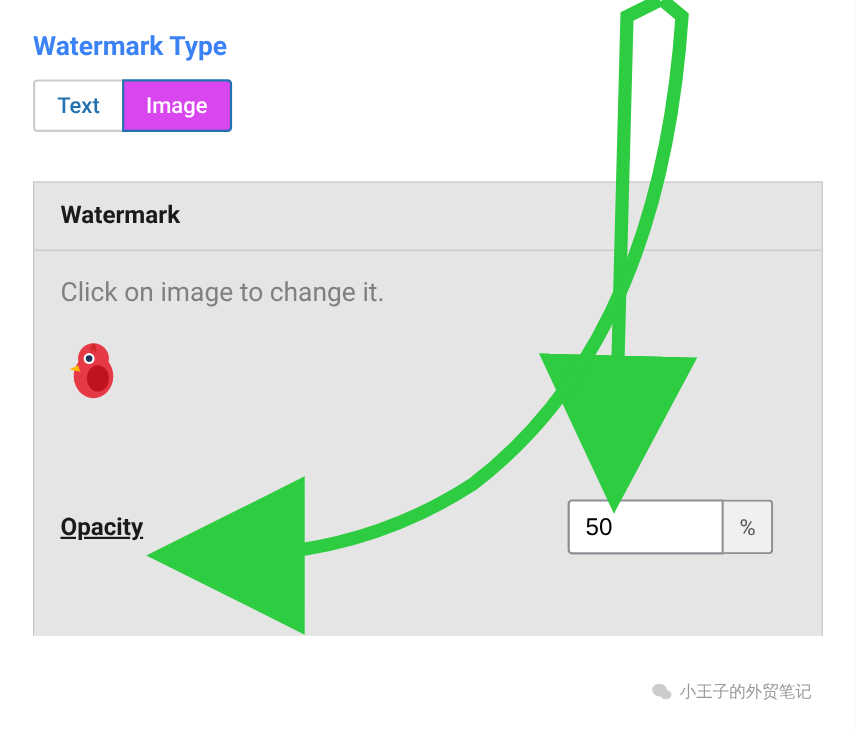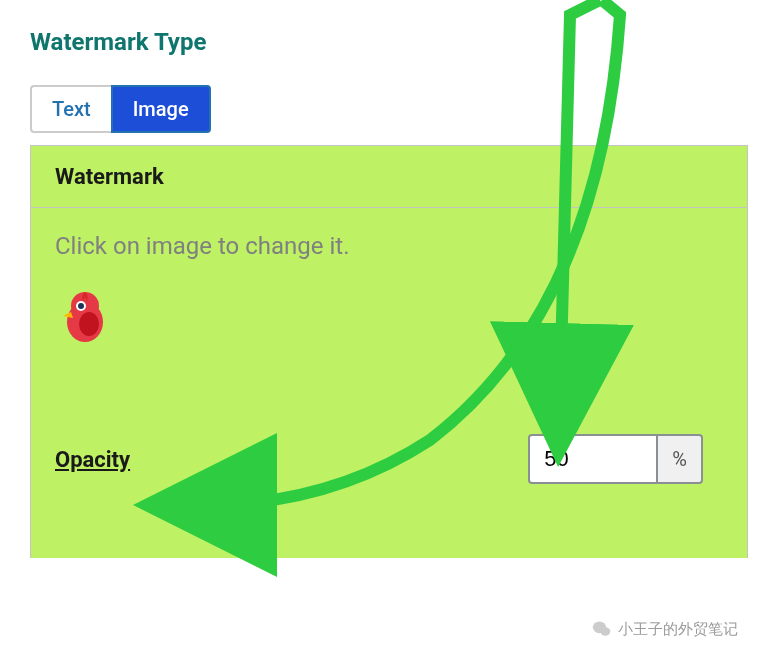--- a/index.html
+++ b/index.html
@@ -11,52 +11,52 @@
       font-family: -apple-system, BlinkMacSystemFont, "Segoe UI", Roboto, sans-serif;
       background: #fff;
       width: 778px;
       height: 664px;
       position: relative;
       padding: 28px 30px;
     }
     .section-title {
       font-size: 24px;
       font-weight: 700;
-      color: #0f766e;
-      margin-bottom: 29px;
+      color: #3b82f6;
+      margin-bottom: 16px;
     }
     .tab-group {
       display: inline-flex;
-      margin-bottom: 12px;
+      margin-bottom: 45px;
     }
     .tab {
       padding: 10px 20px;
       font-size: 20px;
       font-weight: 500;
       border: 2px solid #ccc;
       cursor: pointer;
     }
     .tab-text {
       color: #2271b1;
       background: #fff;
       border-right: none;
       border-top-left-radius: 4px;
       border-bottom-left-radius: 4px;
     }
     .tab-image {
       color: #fff;
-      background: #1d4ed8;
+      background: #d946ef;
       border-color: #2271b1;
       border-top-right-radius: 4px;
       border-bottom-right-radius: 4px;
     }
     .panel {
       border: 1px solid #c4c4c4;
       border-bottom: none;
-      background: #bef264;
+      background: #e5e5e5;
     }
     .panel-header {
       padding: 18px 24px;
       border-bottom: 1px solid #c4c4c4;
       font-size: 22px;
       font-weight: 700;
       color: #1a1a1a;
     }
     .panel-body {
       padding: 24px;
@@ -84,21 +84,21 @@
       font-size: 22px;
       font-weight: 700;
       color: #1a1a1a;
       text-decoration: underline;
     }
     .input-group {
       display: inline-flex;
       align-items: stretch;
     }
     .opacity-input {
-      width: 130px;
+      width: 142px;
       padding: 10px 14px;
       font-size: 22px;
       border: 2px solid #8a8f94;
       border-radius: 4px 0 0 4px;
       outline: none;
     }
     .input-suffix {
       display: flex;
       align-items: center;
       justify-content: center;

